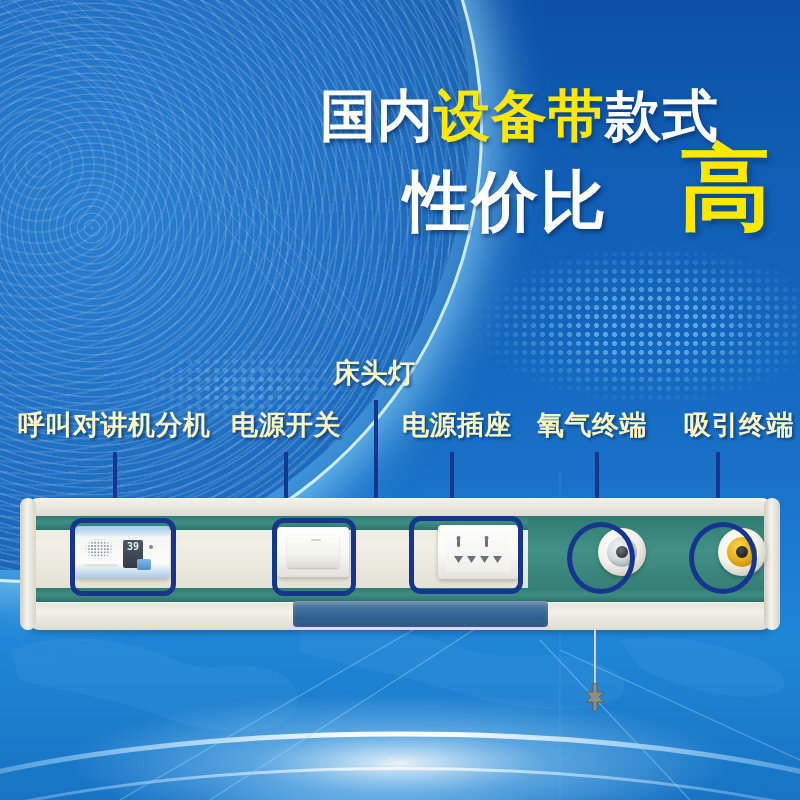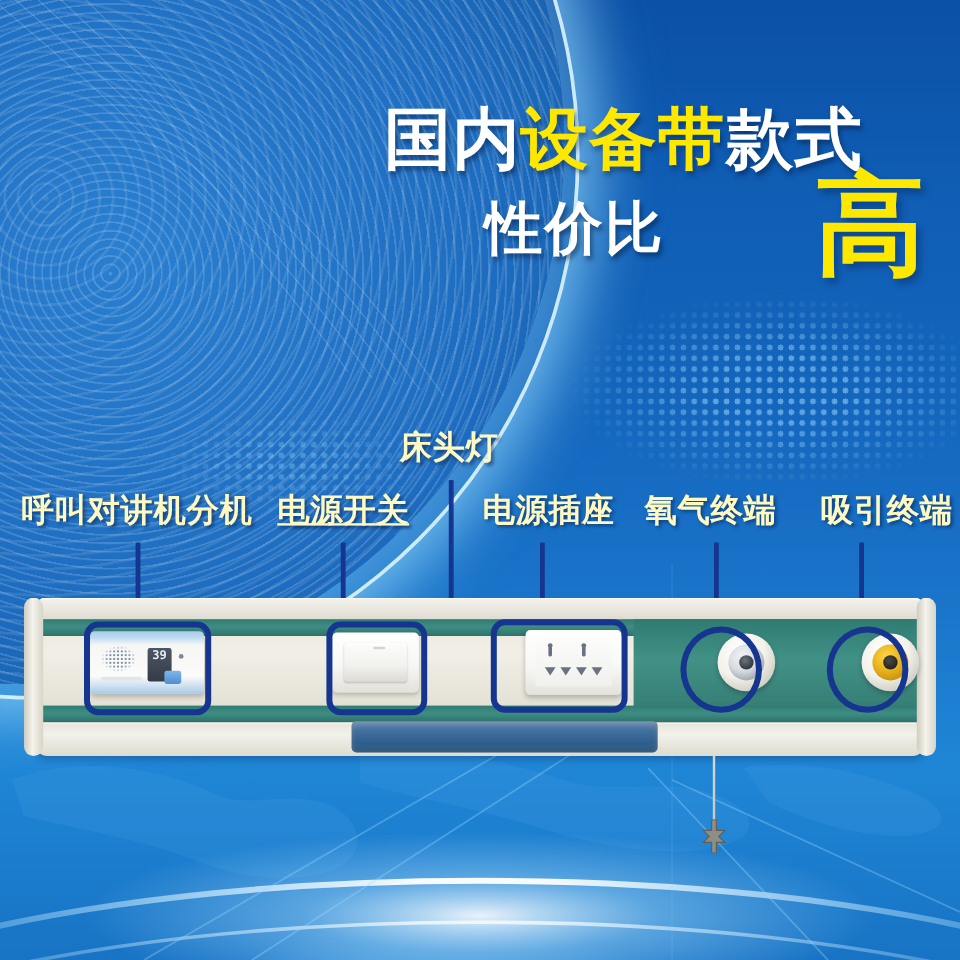--- a/index.html
+++ b/index.html
@@ -66,21 +66,21 @@
 
   
   .headline{position:absolute;left:0;top:0;width:740px;height:250px;pointer-events:none;margin-left:28px;}
   .hl-row1{
     position:absolute;left:292px;top:88px;
     font-size:56px;font-weight:bold;letter-spacing:1px;line-height:1;
     white-space:nowrap;
   }
   .hl-row2{
     position:absolute;left:376px;top:168px;
-    font-size:48px;font-weight:bold;letter-spacing:2px;line-height:1;
+    font-size:66px;font-weight:bold;letter-spacing:2px;line-height:1;
     white-space:nowrap;
   }
   .w{color:#ffffff;text-shadow:2px 3px 4px rgba(2,30,70,.55);}
   .y{color:#ffe800;text-shadow:2px 3px 4px rgba(2,30,70,.45);}
   .hl-big{
     position:absolute;left:651px;top:142px;
     font-size:92px;font-weight:bold;line-height:1;color:#ffe800;
     text-shadow:3px 4px 6px rgba(2,30,70,.40);
   }
 
@@ -277,21 +277,21 @@
     </g>
   </svg>
 
   <div class="headline">
     <div class="hl-row1"><span class="w">国内</span><span class="y">设备带</span><span class="w">款式</span></div>
     <div class="hl-row2 w">性价比</div>
     <div class="hl-big">高</div>
   </div>
 
   <div class="lbl" style="left:8px;top:412px;padding-left:10px;">呼叫对讲机分机</div>
-  <div class="lbl" style="left:231px;top:412px;text-decoration:underline;">电源开关</div>
+  <div class="lbl" style="left:231px;top:412px;">电源开关</div>
   <div class="lbl" style="left:333px;top:360px;">床头灯</div>
   <div class="lbl" style="left:537px;top:412px;">氧气终端</div>
   <div class="lbl" style="left:402px;top:412px;">电源插座</div>
   <div class="lbl" style="left:672px;top:412px;margin-left:12px;">吸引终端</div>
 
   <div class="leader" style="left:113px;top:452px;height:71px;"></div>
   <div class="leader" style="left:284px;top:452px;height:71px;"></div>
   <div class="leader" style="left:374px;top:400px;height:205px;"></div>
   <div class="leader" style="left:450px;top:452px;height:71px;"></div>
   <div class="leader" style="left:595px;top:452px;height:79px;"></div>

